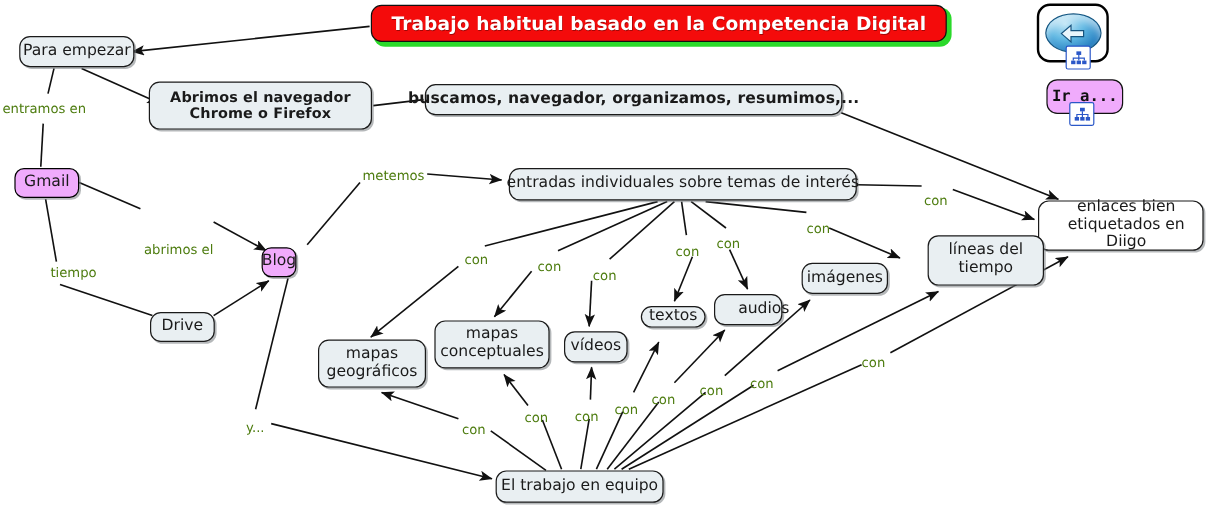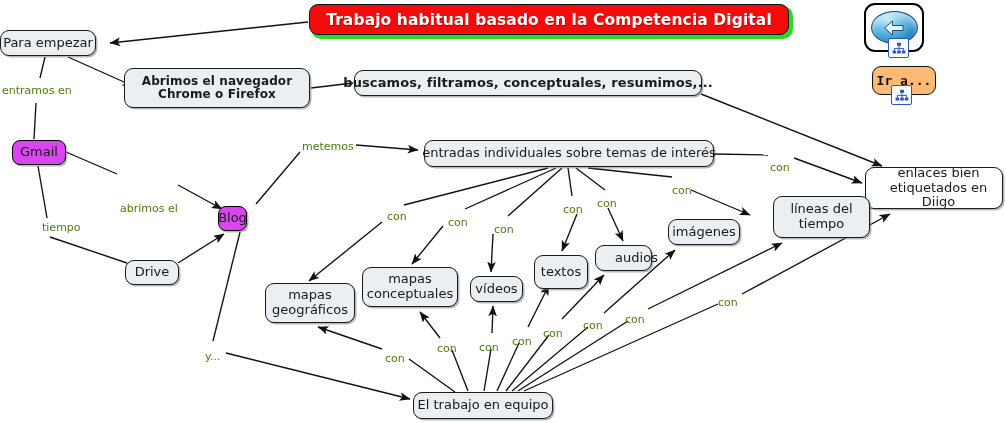--- a/index.html
+++ b/index.html
@@ -38,21 +38,21 @@
     border-radius: 9px;
     background: #e9eff2;
     color: #1a1a1a;
     font-size: 13px;
     line-height: 1.12;
     padding: 2px 6px;
     box-shadow: 1.5px 1.5px 0 rgba(120,125,130,0.55);
     white-space: nowrap;
   }
   .node.cyan {
-    background: #d946ef;
+    background: #f0abfc;
     border-color: #000000;
     border-radius: 8px;
   }
   .node.white {
     background: #ffffff;
   }
   .node.bold {
     font-weight: bold;
     font-size: 12px;
     letter-spacing: 0.1px;
@@ -128,21 +128,21 @@
   }
   #back-badge { left: 888px; top: 38px; }
   #ir-badge { left: 891px; top: 85px; }
 
   #ir-a-node {
     position: absolute;
     left: 872px;
     top: 66px;
     width: 62px;
     height: 27px;
-    background: #fdba74;
+    background: #f0abfc;
     border: 1.5px solid #111111;
     border-radius: 9px;
     display: flex;
     align-items: center;
     justify-content: center;
     font-family: "DejaVu Sans Mono", "Liberation Mono", monospace;
     font-weight: bold;
     font-size: 13px;
     color: #111111;
   }
@@ -255,30 +255,30 @@
   <div class="tree-badge" id="ir-badge">
     <svg width="14" height="13" viewBox="0 0 14 13">
       <rect x="5" y="0.8" width="4" height="3" fill="#2a57c8"></rect>
       <rect x="0.6" y="8.5" width="3.6" height="3" fill="#2a57c8"></rect>
       <rect x="5.2" y="8.5" width="3.6" height="3" fill="#2a57c8"></rect>
       <rect x="9.8" y="8.5" width="3.6" height="3" fill="#2a57c8"></rect>
       <path d="M7,3.8 L7,6.4 M2.4,8.5 L2.4,6.4 L11.6,6.4 L11.6,8.5 M7,6.4 L7,8.5" stroke="#2a57c8" stroke-width="1" fill="none"></path>
     </svg>
   </div>
 
-  <div class="node" style="left:0; top:30px; width:96px; height:26px;">Para empezar</div>
+  <div class="node" style="left:16px; top:30px; width:96px; height:26px;">Para empezar</div>
 
   <div class="node bold wrap" style="left:124px; top:68px; width:186px; height:40px;">
     <span style="display:block">
       <span>Abrimos el navegador</span><br>
       <span>Chrome o Firefox</span>
     </span>
   </div>
 
-  <div class="node bold" style="left:354px; top:70px; width:348px; height:26px; font-size:13px;">buscamos, filtramos, conceptuales, resumimos,...</div>
+  <div class="node bold" style="left:354px; top:70px; width:348px; height:26px; font-size:13px;">buscamos, navegador, organizamos, resumimos,...</div>
 
   <div class="node cyan" style="left:12px; top:140px; width:54px; height:25px;">Gmail</div>
 
   <div class="node cyan" style="left:218px; top:206px; width:29px; height:25px;">Blog</div>
 
   <div class="node" style="left:125px; top:260px; width:54px; height:25px;">Drive</div>
 
   <div class="node" style="left:424px; top:140px; width:290px; height:27px;">entradas individuales sobre temas de interés</div>
 
   <div class="node white wrap" style="left:865px; top:167px; width:138px; height:42px;padding-left:15px;">
@@ -297,21 +297,21 @@
 
   <div class="node wrap" style="left:362px; top:267px; width:96px; height:40px;">
     <span style="display:block">
       <span>mapas</span><br>
       <span>conceptuales</span>
     </span>
   </div>
 
   <div class="node" style="left:470px; top:276px; width:53px; height:26px;">vídeos</div>
 
-  <div class="node" style="left:534px; top:255px; width:54px; height:34px;">textos</div>
+  <div class="node" style="left:534px; top:255px; width:54px; height:18px;">textos</div>
 
   <div class="node" style="left:595px; top:245px; width:57px; height:26px;padding-left:32px;">audios</div>
 
   <div class="node" style="left:668px; top:219px; width:72px; height:26px;">imágenes</div>
 
   <div class="node wrap" style="left:773px; top:196px; width:97px; height:42px;">
     <span style="display:block">
       <span>líneas del</span><br>
       <span>tiempo</span>
     </span>

